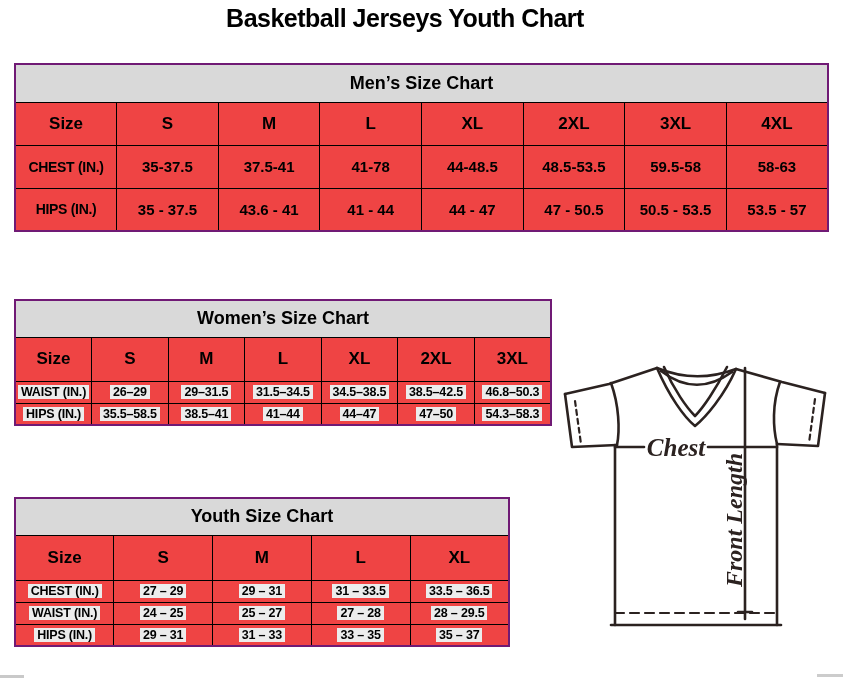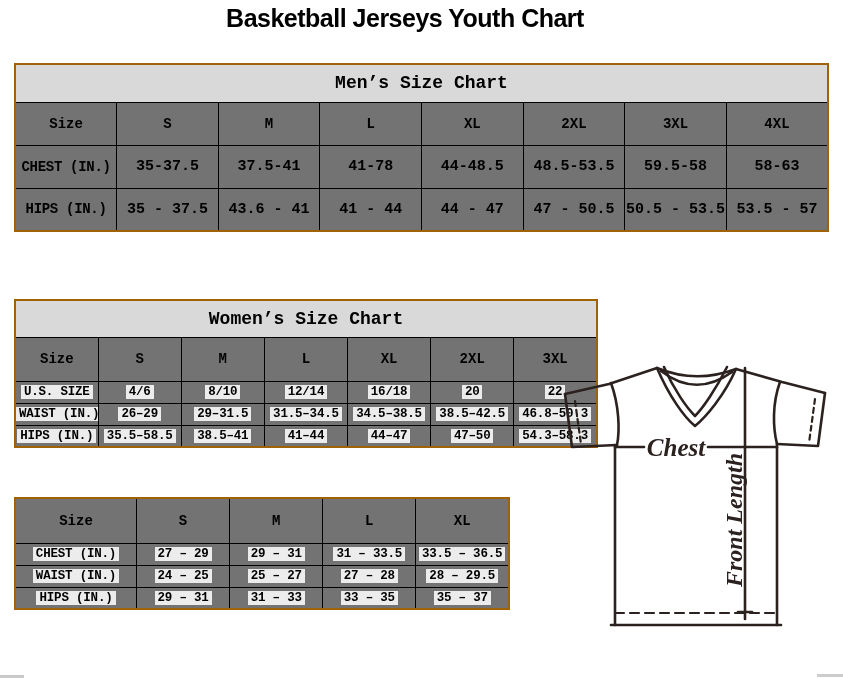--- a/index.html
+++ b/index.html
@@ -6,41 +6,41 @@
   body{
     width:843px;height:679px;position:relative;overflow:hidden;
     background:#ffffff;font-family:"Liberation Sans",sans-serif;color:#000;
   }
   .page-title{
     position:absolute;left:0;top:4px;width:810px;text-align:center;
     font-size:25px;font-weight:bold;letter-spacing:-0.5px;
   }
   table.size-table{
     position:absolute;border-collapse:collapse;table-layout:fixed;
-    background:#737373;border:2px solid #a16207;font-family:Liberation Mono, monospace;
+    background:#ef4444;border:2px solid #701a75;
   }
   table.size-table td{
     border:1px solid #000;text-align:center;vertical-align:middle;
     padding:0;font-weight:bold;overflow:hidden;white-space:nowrap;
   }
   td.cap{background:#d9d9d9;font-size:18px;}
-  td.colhead{font-size:14px;}
+  td.colhead{font-size:17px;}
   td.rowlabel{font-size:14px;letter-spacing:-0.3px;}
   td.val{font-size:15px;}
   
   tr.thin td{font-size:12.5px;letter-spacing:-0.2px;}
   tr.thin .hl{background:#ececec;padding:0 3px;}
   
   #mens-table{left:14px;top:63px;width:815px;}
   #mens-table tr.cap-row{height:38px;}
   #mens-table tr.head-row{height:43px;}
   #mens-table tr.data-row{height:43px;}
   #mens-table td:first-child{width:116px;}
   
-  #womens-table{left:14px;top:299px;width:584px;}
+  #womens-table{left:14px;top:299px;width:538px;}
   #womens-table tr.cap-row{height:37px;}
   #womens-table tr.head-row{height:44px;}
   #womens-table tr.thin{height:22px;}
   #womens-table td:first-child{width:83px;}
   
   #youth-table{left:14px;top:497px;width:496px;}
   #youth-table tr.cap-row{height:37px;}
   #youth-table tr.head-row{height:45px;}
   #youth-table tr.thin{height:22px;}
   #youth-table td:first-child{width:120px;}
@@ -106,29 +106,20 @@
   <tr class="head-row">
     <td class="colhead">Size</td>
     <td class="colhead">S</td>
     <td class="colhead">M</td>
     <td class="colhead">L</td>
     <td class="colhead">XL</td>
     <td class="colhead">2XL</td>
     <td class="colhead">3XL</td>
   </tr>
   <tr class="thin">
-    <td><span class="hl">U.S. SIZE</span></td>
-    <td><span class="hl">4/6</span></td>
-    <td><span class="hl">8/10</span></td>
-    <td><span class="hl">12/14</span></td>
-    <td><span class="hl">16/18</span></td>
-    <td><span class="hl">20</span></td>
-    <td><span class="hl">22</span></td>
-  </tr>
-  <tr class="thin">
     <td><span class="hl">WAIST (IN.)</span></td>
     <td><span class="hl">26–29</span></td>
     <td><span class="hl">29–31.5</span></td>
     <td><span class="hl">31.5–34.5</span></td>
     <td><span class="hl">34.5–38.5</span></td>
     <td><span class="hl">38.5–42.5</span></td>
     <td><span class="hl">46.8–50.3</span></td>
   </tr>
   <tr class="thin">
     <td><span class="hl">HIPS (IN.)</span></td>
@@ -137,20 +128,23 @@
     <td><span class="hl">41–44</span></td>
     <td><span class="hl">44–47</span></td>
     <td><span class="hl">47–50</span></td>
     <td><span class="hl">54.3–58.3</span></td>
   </tr>
 </tbody>
   </table>
 
 <table class="size-table" id="youth-table">
   <tbody>
+      <tr class="cap-row">
+    <td class="cap" colspan="5">Youth Size Chart</td>
+  </tr>
   <tr class="head-row">
     <td class="colhead">Size</td>
     <td class="colhead">S</td>
     <td class="colhead">M</td>
     <td class="colhead">L</td>
     <td class="colhead">XL</td>
   </tr>
   <tr class="thin">
     <td><span class="hl">CHEST (IN.)</span></td>
     <td><span class="hl">27 – 29</span></td>

